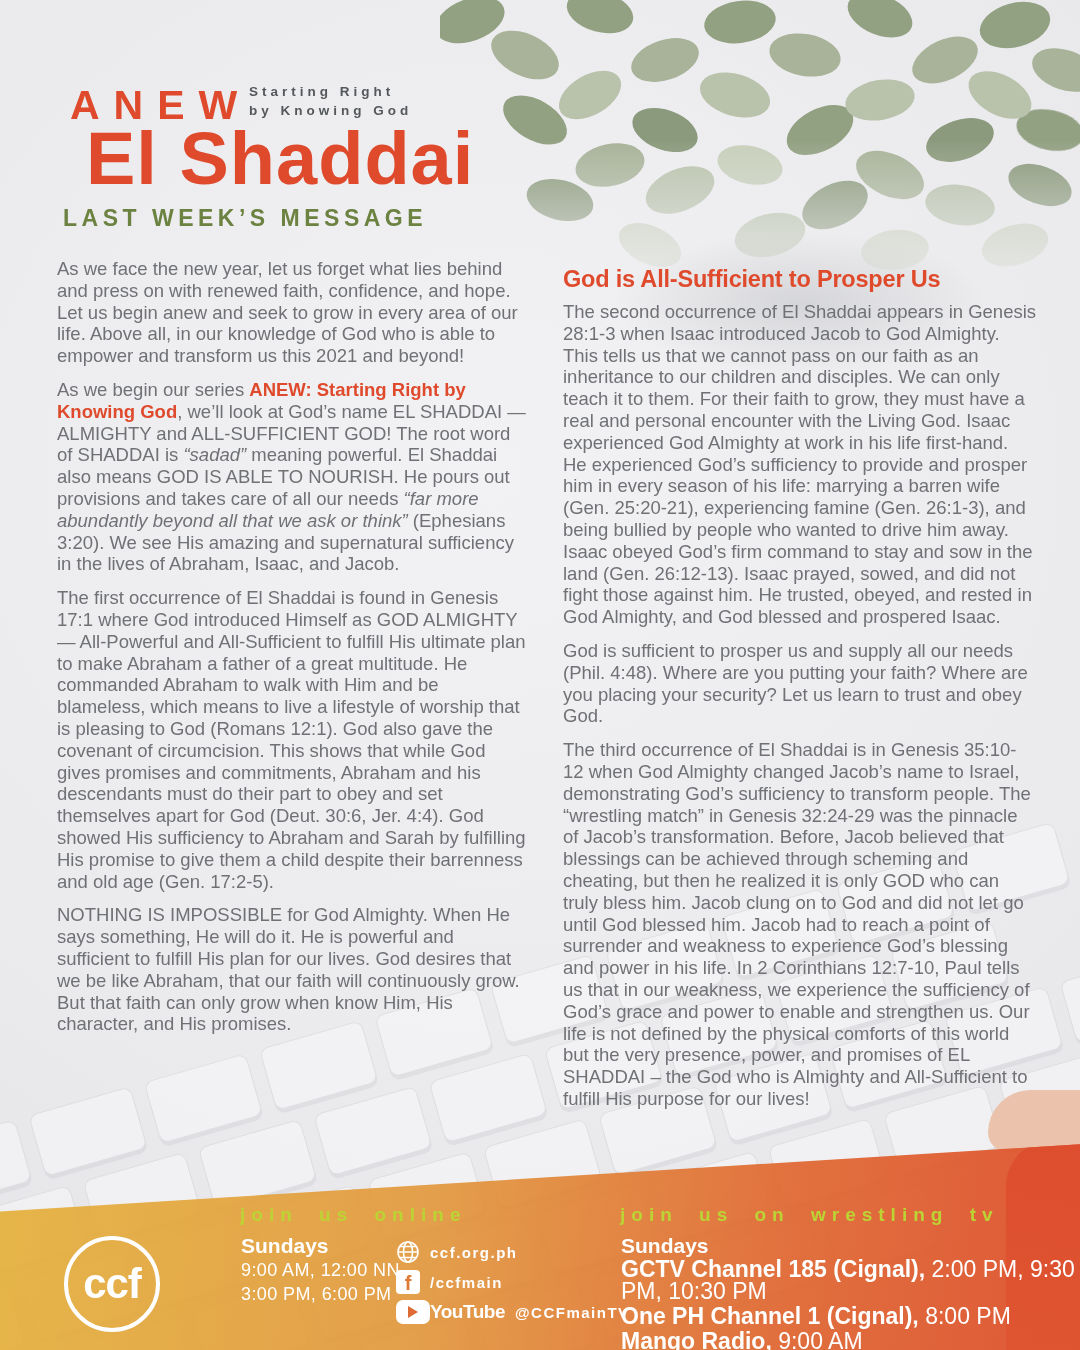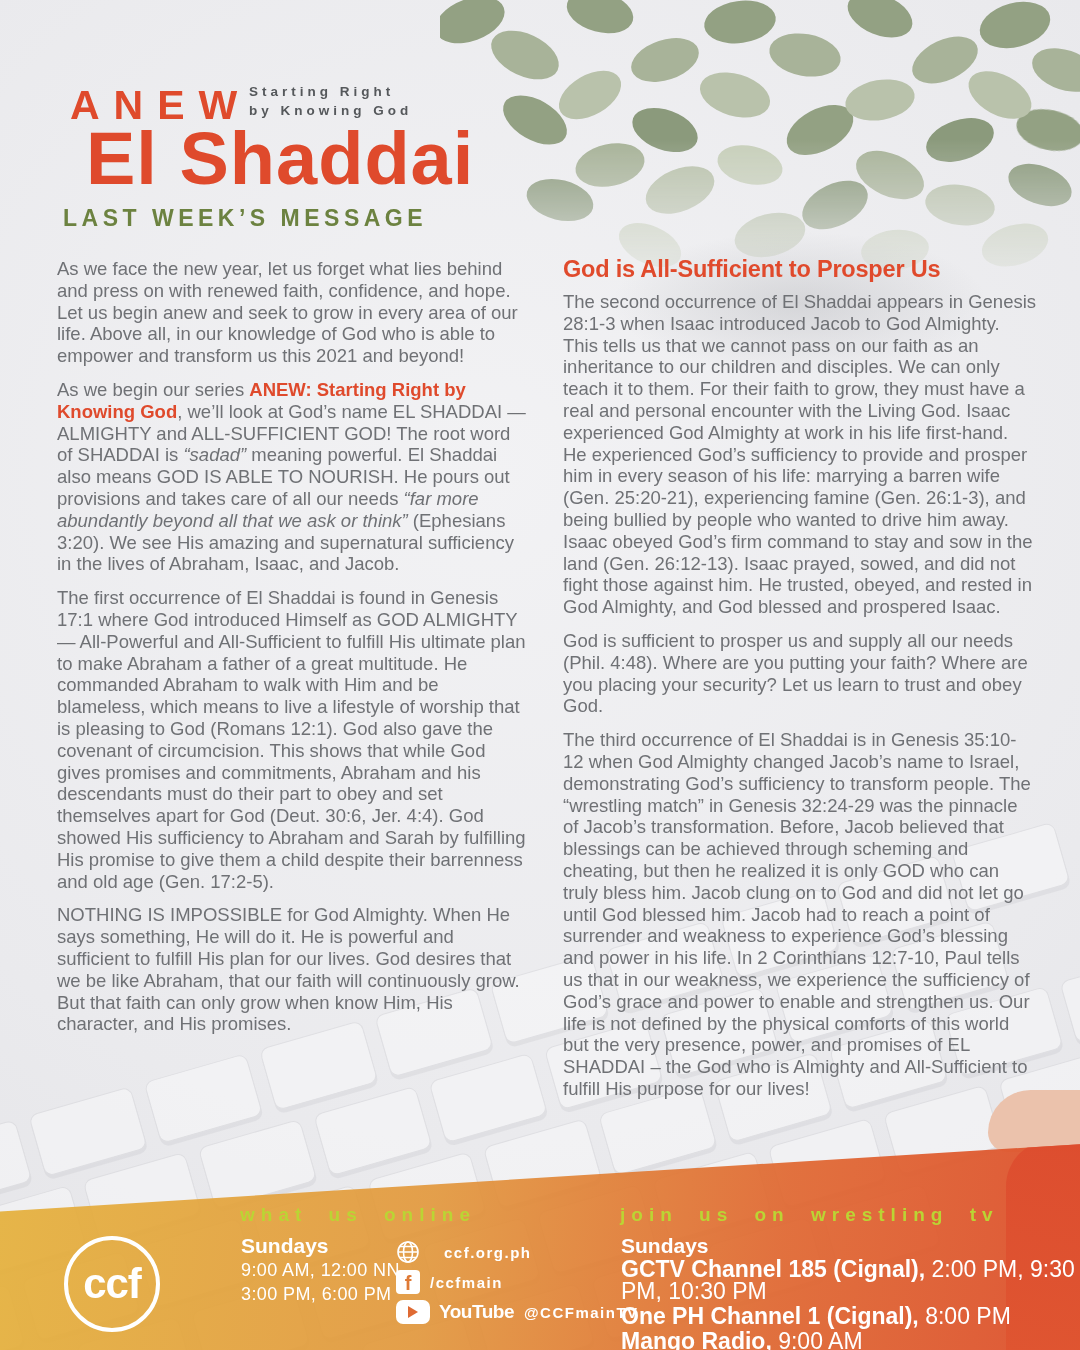--- a/index.html
+++ b/index.html
@@ -25,21 +25,21 @@
     letter-spacing:14px;color:#DF4A2C;}
   .tagline{position:absolute;left:249px;top:82px;font-size:13.5px;font-weight:bold;
     letter-spacing:4px;color:#55585B;line-height:19px;}
   .page-title{position:absolute;left:58px;top:116px;font-size:74px;font-weight:bold;
     letter-spacing:1px;color:#DF4A2C;margin-left:28px;}
   .subtitle{position:absolute;left:63px;top:205px;font-size:23px;font-weight:bold;
     letter-spacing:4.5px;color:#6C8240;}
   
   .col{position:absolute;z-index:3;}
   #col-left{left:57px;top:258px;width:472px;}
-  #col-right{left:563px;top:254px;width:474px;}
+  #col-right{left:563px;top:264px;width:474px;}
   .col p{margin:0 0 12px;font-size:18.5px;line-height:21.8px;color:#6f7175;}
   .col h2{margin:11px 0 7px;font-size:23.5px;line-height:30px;color:#E04A2C;
     white-space:pre-line;letter-spacing:-0.2px;}
   #col-right h2:first-child{margin-top:0;}
   .run-bold-accent{color:#DF4A2C;font-weight:bold;}
   .run-italic{font-style:italic;}
   
   #footer{position:absolute;left:0;top:1140px;width:1080px;height:210px;z-index:4;
     clip-path:polygon(0 34%, 100% 2%, 100% 100%, 0 100%);
     background:linear-gradient(97deg, rgba(229,177,60,.93) 0%, rgba(226,150,57,.90) 40%,
@@ -52,21 +52,21 @@
   .f-label{position:absolute;font-size:19px;font-weight:bold;letter-spacing:6px;
     word-spacing:10px;color:#BBD434;}
   .f-day{position:absolute;font-size:21px;font-weight:bold;color:#fff;}
   .f-line{position:absolute;font-size:18px;color:#fff;letter-spacing:.4px;}
   #online-label{left:240px;top:64px;}
   #online-day{left:241px;top:94px;}
   #online-t1{left:241px;top:120px;}
   #online-t2{left:241px;top:144px;}
   .social-row{position:absolute;left:396px;display:flex;align-items:center;color:#fff;}
   .social-row .txt{font-size:15px;font-weight:bold;letter-spacing:1.5px;margin-left:10px;}
-  .yt-word{font-size:19px;font-weight:bold;letter-spacing:-0.5px;margin-left:9px;}
+  .yt-word{font-size:19px;font-weight:bold;letter-spacing:-0.5px;margin-left:0;}
   #broadcast-label{left:620px;top:64px;}
   #broadcast-day{left:621px;top:94px;}
   #broadcast-rows{position:absolute;left:621px;top:118px;}
   #broadcast-rows p{margin:0 0 3px;font-size:23px;line-height:22px;color:#fff;}
   #broadcast-rows .b{font-weight:bold;}
   .fb-icon{width:24px;height:24px;background:#fff;border-radius:4px;display:flex;
     align-items:flex-end;justify-content:center;overflow:hidden;}
   .fb-icon span{color:#df7a36;font-size:20px;font-weight:bold;line-height:22px;}
   .yt-icon{width:34px;height:24px;background:#fff;border-radius:7px;display:flex;
     align-items:center;justify-content:center;}
@@ -220,26 +220,26 @@
 
   <div id="hand-top"></div>
 
   <div id="footer">
     <div class="hand-lower"></div>
 
     <div class="logo">
       <span>ccf</span>
     </div>
 
-    <div class="f-label" id="online-label">what us online</div>
+    <div class="f-label" id="online-label">join us online</div>
     <div class="f-day" id="online-day">Sundays</div>
     <div class="f-line" id="online-t1">9:00 AM, 12:00 NN</div>
     <div class="f-line" id="online-t2">3:00 PM, 6:00 PM</div>
 
-    <div class="social-row" style="top:100px;gap:14px;">
+    <div class="social-row" style="top:100px;">
       <svg width="24" height="24" viewBox="0 0 24 24" fill="none" stroke="#fff" stroke-width="1.6">
         <circle cx="12" cy="12" r="10"></circle>
         <ellipse cx="12" cy="12" rx="4.5" ry="10"></ellipse>
         <line x1="2" y1="12" x2="22" y2="12"></line>
         <line x1="3.5" y1="6.5" x2="20.5" y2="6.5"></line>
         <line x1="3.5" y1="17.5" x2="20.5" y2="17.5"></line>
       </svg>
       <span class="txt">ccf.org.ph</span>
     </div>
 

